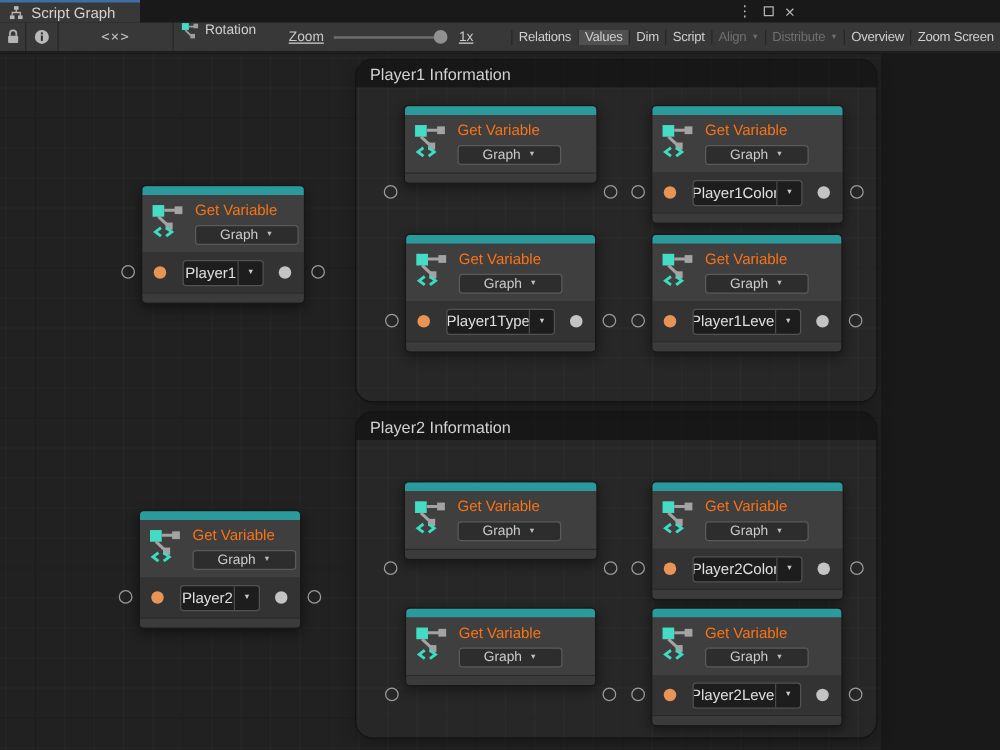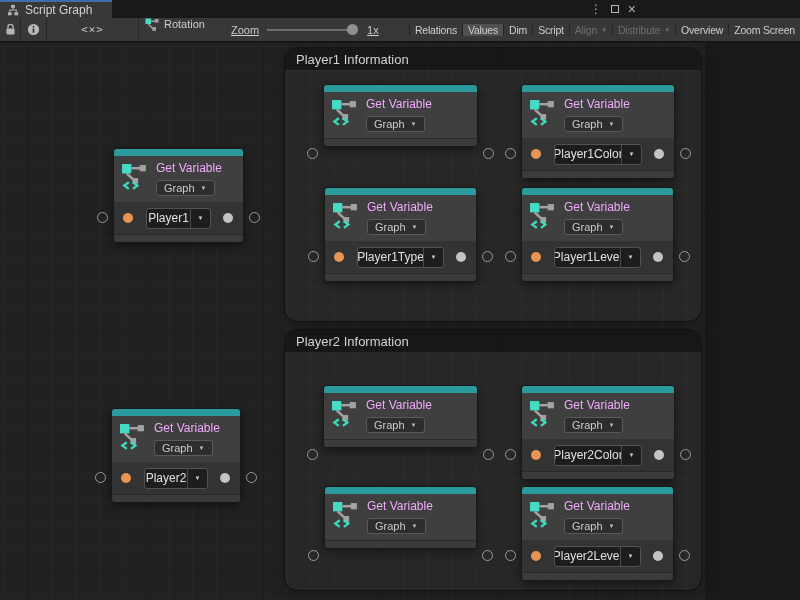--- a/index.html
+++ b/index.html
@@ -56,23 +56,23 @@
     display:flex; align-items:center; padding-left:11px; }
   .group-label { font-size:13px; color:#d2d2d2; }
 
   
   .node { position:absolute; border:1px solid #181818; border-radius:4px; background:#333333;
     box-shadow:0 3px 9px rgba(0,0,0,0.45); }
   .node-accent { height:7px; border-radius:3px 3px 0 0; }
   .node-header { height:46px; background:#3f3f3f; display:flex; align-items:flex-start; padding:5px 8px 0 7px; }
   .node-icon { width:27px; height:27px; margin-top:2px; flex:0 0 auto; }
   .node-header-text { margin-left:8px; min-width:0; }
-  .node-title { font-size:12px; color:#f0abfc; white-space:nowrap; margin-bottom:3px; }
+  .node-title { font-size:12px; color:#f97316; white-space:nowrap; margin-bottom:3px; }
   .kind-dropdown { display:inline-flex; align-items:center; gap:6px; background:#2d2d2d;
-    border:1px solid #5a5a5a; border-radius:3px; padding:1px 7px; color:#cbcbcb; font-size:11px; }
+    border:1px solid #5a5a5a; border-radius:3px; padding:1px 19px; color:#cbcbcb; font-size:11px; }
   .dd-caret { font-size:6px; color:#bdbdbd; }
   .node-body { height:32px; background:#333333; display:flex; align-items:center; padding:0 10px 0 9px; }
   .port-dot { width:10px; height:10px; border-radius:50%; flex:0 0 auto; }
   .port-dot.input { background:#e89455; }
   .port-dot.output { background:#c4c4c4; }
   .var-dropdown { flex:1; display:flex; align-items:stretch; height:21px; margin:0 12px 0 13px;
     background:#1d1d1d; border:1px solid #525252; border-radius:3px; overflow:hidden; min-width:0; }
   .var-label { flex:1; display:flex; align-items:center; justify-content:center; padding:0 6px;
     color:#e0e0e0; font-size:12px; white-space:nowrap; overflow:hidden; }
   .var-caret { width:20px; border-left:1px solid #4a4a4a; display:flex; align-items:center;

